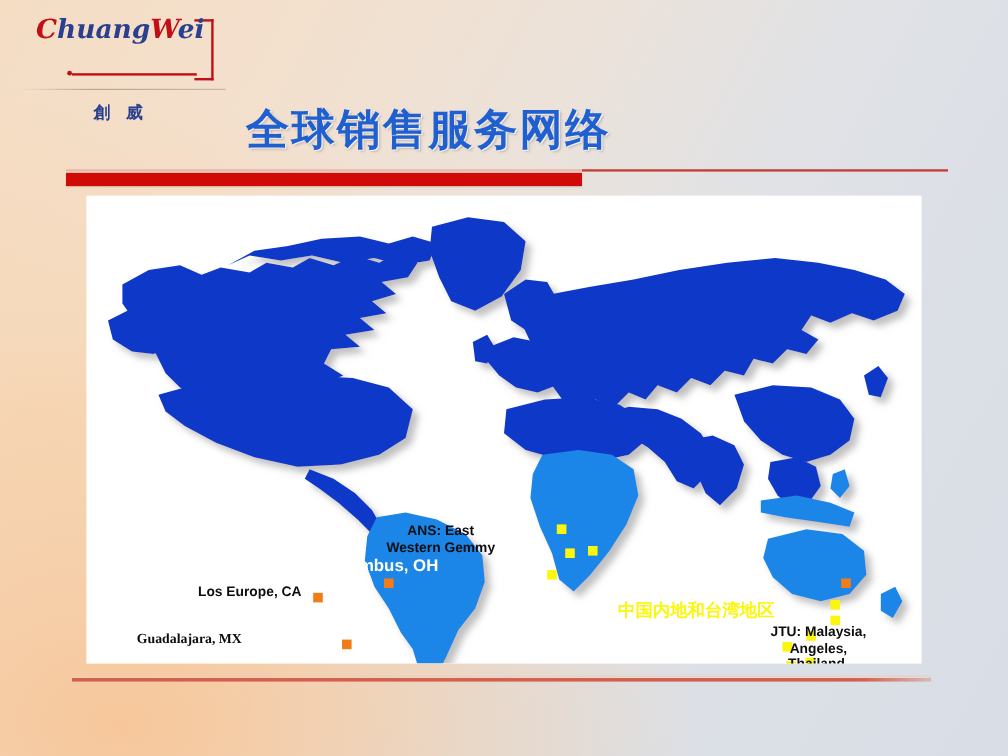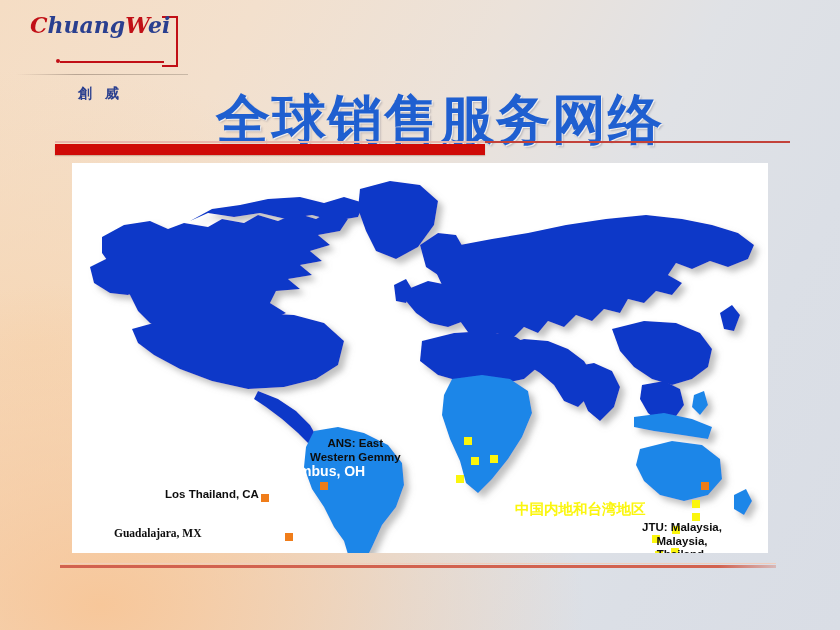--- a/index.html
+++ b/index.html
@@ -40,23 +40,23 @@
   }
   .logo-bline{
     position:absolute;left:34px;top:49px;width:104px;height:2px;background:#c10f16;
   }
   .logo-dot{position:absolute;left:30px;top:47px;width:4px;height:4px;background:#c10f16;border-radius:50%;}
   .logo-hr{position:absolute;left:16px;top:74px;width:172px;height:1px;
     background:linear-gradient(90deg,rgba(180,160,145,0) 0%,#b9a593 35%,#c9b8a6 100%);}
 
   
   #title{
-    position:absolute;left:216px;top:84px;
+    position:absolute;left:205px;top:84px;
     font-family:Liberation Sans, sans-serif;
-    font-size:54px;font-weight:bold;color:#1f5fd0;
+    font-size:36px;font-weight:bold;color:#1f5fd0;
     letter-spacing:2px;white-space:nowrap;
     text-shadow:1px 1px 0 rgba(255,255,255,.75), 2px 2px 2px rgba(90,90,110,.30);
   }
   #redbar{position:absolute;left:55px;top:144px;width:430px;height:11px;background:#cf0a07;
           box-shadow:0 1px 1px rgba(120,60,40,.28);}
   #redline{position:absolute;left:485px;top:141px;width:305px;height:2px;background:#c3423a;}
   #redline2{position:absolute;left:55px;top:141px;width:430px;height:2px;background:#e8b7ad;}
 
   
   #mappanel{
@@ -206,36 +206,36 @@
     <div class="marker m-orange" style="left:629px;top:319px;"></div>
     <div class="marker m-yellow" style="left:620px;top:337px;"></div>
     <div class="marker m-yellow" style="left:620px;top:350px;"></div>
     <div class="marker m-yellow" style="left:600px;top:363px;"></div>
     <div class="marker m-yellow" style="left:580px;top:372px;"></div>
     <div class="marker m-yellow" style="left:583px;top:388px;"></div>
     <div class="marker m-yellow" style="left:599px;top:385px;"></div>
 
     <div class="lbl lbl-white" style="left:196px;top:300px;">Columbus, OH</div>
 
-    <div class="lbl lbl-black" style="left:93px;top:325px;">Los Thailand, CA</div>
+    <div class="lbl lbl-black" style="left:93px;top:325px;">Los Europe, CA</div>
 
     <div class="lbl lbl-black" style="left:42px;top:364px;font-family:Liberation Serif, serif;">Guadalajara, MX</div>
 
-    <div style="position:absolute;left:238px;top:274px;text-align:center;">
+    <div style="position:absolute;left:250px;top:274px;text-align:center;">
       <div class="lbl lbl-black" style="position:static;">ANS: East</div>
       <div class="lbl lbl-black" style="position:static;">Western Gemmy</div>
     </div>
 
     <div class="lbl lbl-wbig" style="left:465px;top:312px;">Gemmy Tek:</div>
 
     <div class="lbl lbl-yellow" style="left:443px;top:338px;">中国内地和台湾地区</div>
 
     <div style="position:absolute;left:550px;top:358px;text-align:center;width:120px;">
       <div class="lbl lbl-black" style="position:static;">JTU: Malaysia,</div>
-      <div class="lbl lbl-black" style="position:static;">Malaysia,</div>
+      <div class="lbl lbl-black" style="position:static;">Angeles,</div>
       <div class="lbl lbl-black" style="position:static;">Thailand,</div>
 
     </div>
 
   </div>
 
   <div id="footline-top"></div>
   <div id="footline"></div>
 
 </div>

